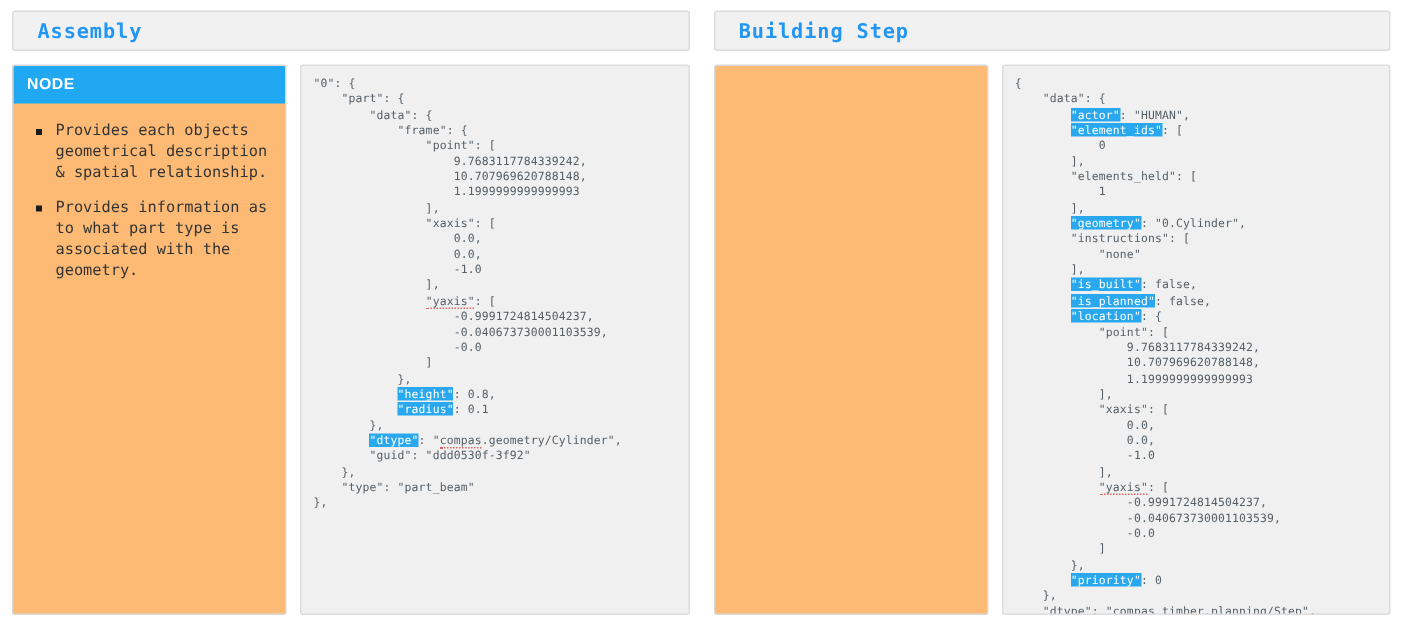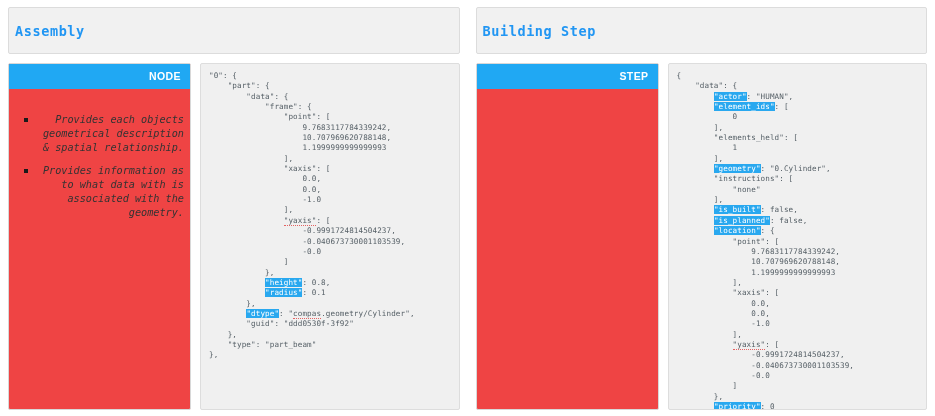--- a/index.html
+++ b/index.html
@@ -27,24 +27,24 @@
     padding: 7px 8px 6px 8px;
     display: flex;
     flex-direction: column;
   }
 
   
   .title-bar {
     background: #f1f1f1;
     border: 1px solid #dcdcdc;
     border-radius: 2px;
-    height: 47px;
+    height: 27px;
     display: flex;
     align-items: center;
-    padding: 0 6px;
+    padding: 0 16px;
     box-sizing: border-box;
     margin-bottom: 9px;
     flex: 0 0 auto;
   }
   .title-text {
     font-family: "DejaVu Sans Mono", monospace;
     font-size: 13.5px;
     font-weight: bold;
     color: #2196f3;
     letter-spacing: 0.6px;
@@ -55,43 +55,41 @@
     display: flex;
     gap: 9px;
     flex: 1 1 auto;
     min-height: 0;
   }
 
   
   .desc-card {
     width: 183px;
     flex: 0 0 183px;
-    background: #ef4444;
+    background: #fdba74;
     border: 1px solid #d8d8d8;
     border-radius: 2px;
     box-sizing: border-box;
     display: flex;
     flex-direction: column;
     overflow: hidden;
-    text-align: right;
   }
   .desc-head {
     background: #20a8f3;
     color: #ffffff;
     font-size: 10.5px;
     font-weight: bold;
     letter-spacing: 0.4px;
     padding: 6px 9px 7px 9px;
     box-sizing: border-box;
     flex: 0 0 auto;
   }
   .desc-body {
-    padding: 16px 6px 6px 2px;
+    padding: 4px 6px 6px 2px;
     flex: 1 1 auto;
-    font-style: italic;
   }
   ul.bullets {
     margin: 0;
     padding: 0 0 0 24px;
     list-style: none;
   }
   ul.bullets > li {
     position: relative;
     font-family: "DejaVu Sans Mono", monospace;
     font-size: 10.2px;
@@ -149,21 +147,21 @@
   <div class="half">
     <div class="title-bar">
       <span class="title-text">Assembly</span>
     </div>
     <div class="body-row">
       <div class="desc-card">
         <div class="desc-head">NODE</div>
         <div class="desc-body">
           <ul class="bullets">
             <li>Provides each objects geometrical description &amp; spatial relationship.</li>
-            <li>Provides information as to what data with is associated with the geometry.</li>
+            <li>Provides information as to what part type is associated with the geometry.</li>
           </ul>
         </div>
       </div>
       <div class="code-card">
         <pre class="code"><span>"0": {</span>
 <span>    "part": {</span>
 <span>        "data": {</span>
 <span>            "frame": {</span>
 <span>                "point": [</span>
 <span>                    9.7683117784339242,</span>
@@ -192,21 +190,20 @@
       </div>
     </div>
   </div>
 
   <div class="half">
     <div class="title-bar">
       <span class="title-text">Building Step</span>
     </div>
     <div class="body-row">
       <div class="desc-card">
-        <div class="desc-head">STEP</div>
         <div class="desc-body">
           <ul class="bullets">
           </ul>
         </div>
       </div>
       <div class="code-card">
         <pre class="code"><span>{</span>
 <span>    "data": {</span>
 <span>        </span><span class="hl">"actor"</span><span>: "HUMAN",</span>
 <span>        </span><span class="hl">"element_ids"</span><span>: [</span>

